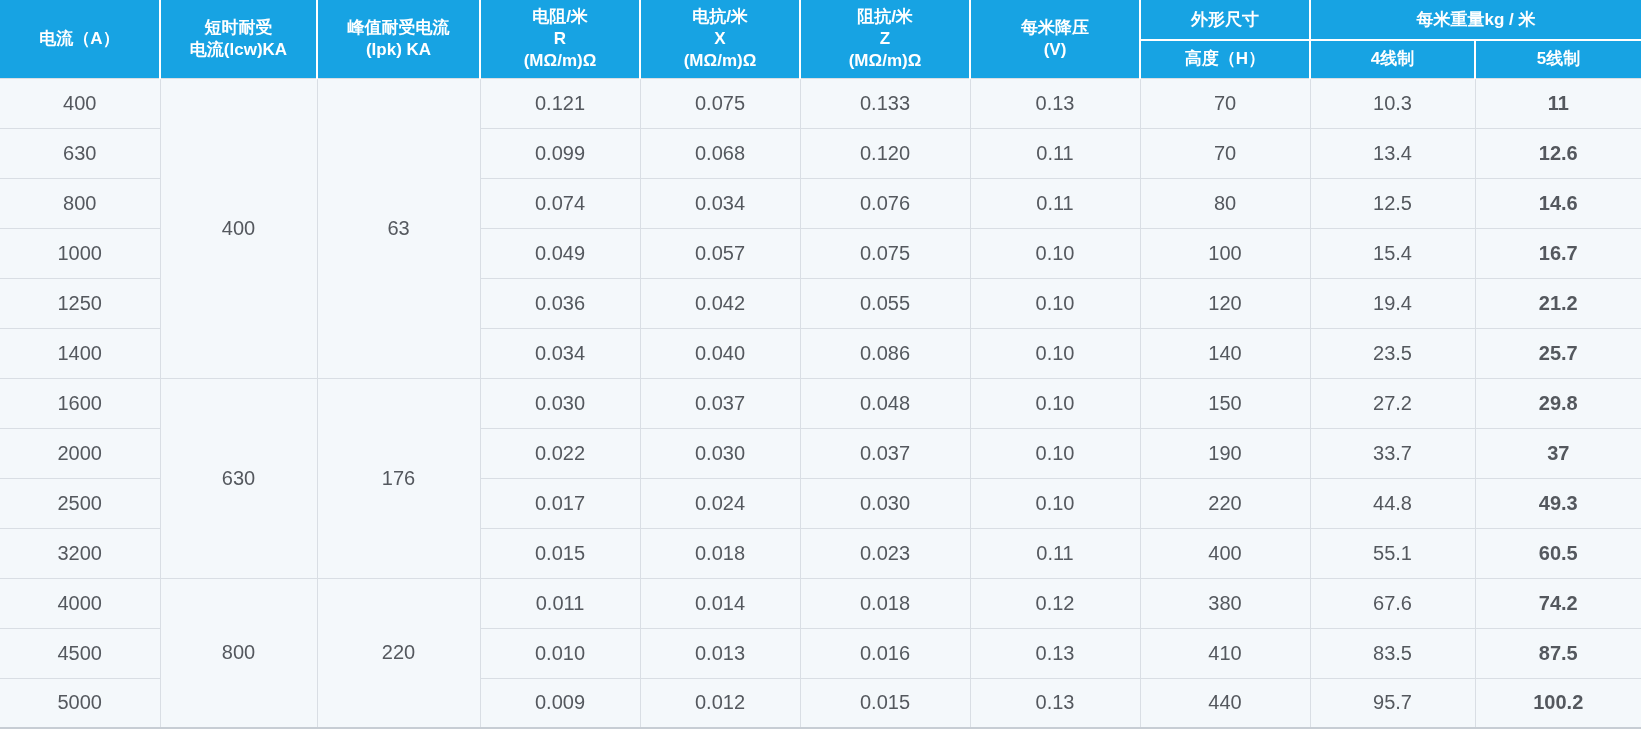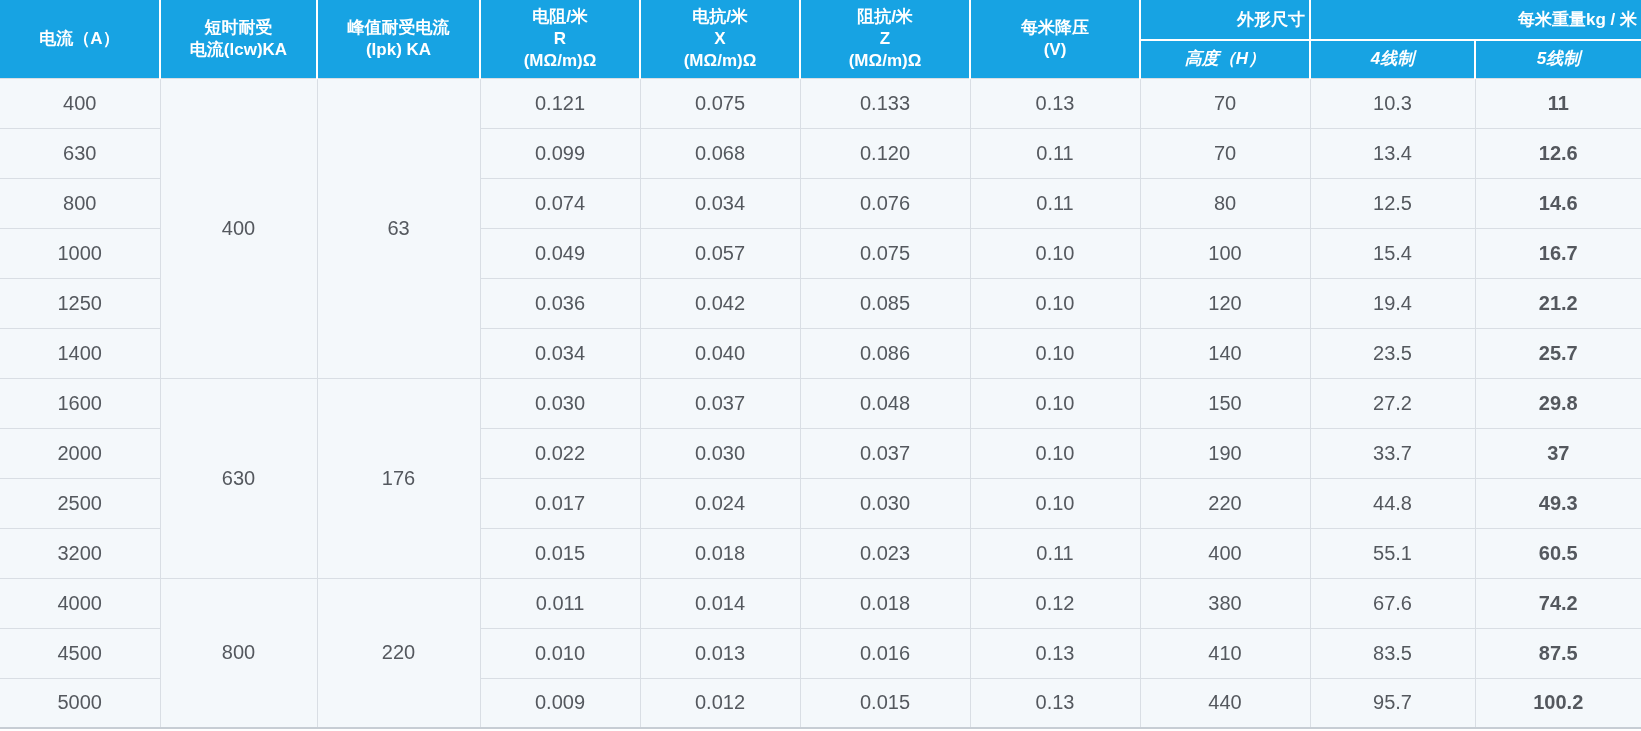--- a/index.html
+++ b/index.html
@@ -31,24 +31,24 @@
     font-size:17px;
     font-weight:bold;
     line-height:22px;
     text-align:center;
     vertical-align:middle;
     padding:0 4px;
     border:0;
     border-right:2px solid #ffffff;
   }
   thead tr.h-row-1 th{height:40px;}
-  thead tr.h-row-2 th{height:38px;font-style:italic;}
+  thead tr.h-row-2 th{height:38px;}
   thead th.rowspan2{height:78px;}
   thead th:last-child{border-right:0;}
-  thead th.split-bottom{border-bottom:2px solid #ffffff;text-align:right;}
+  thead th.split-bottom{border-bottom:2px solid #ffffff;}
   tbody td{
     background:var(--row-bg);
     color:var(--text);
     font-size:20px;
     text-align:center;
     vertical-align:middle;
     height:50px;
     padding:0 4px;
     border:1px solid var(--border);
   }
@@ -163,21 +163,21 @@
           <td>0.075</td>
           <td>0.10</td>
           <td>100</td>
           <td>15.4</td>
           <td>16.7</td>
         </tr>
         <tr>
           <td>1250</td>
           <td>0.036</td>
           <td>0.042</td>
-          <td>0.085</td>
+          <td>0.055</td>
           <td>0.10</td>
           <td>120</td>
           <td>19.4</td>
           <td>21.2</td>
         </tr>
         <tr>
           <td>1400</td>
           <td>0.034</td>
           <td>0.040</td>
           <td>0.086</td>

